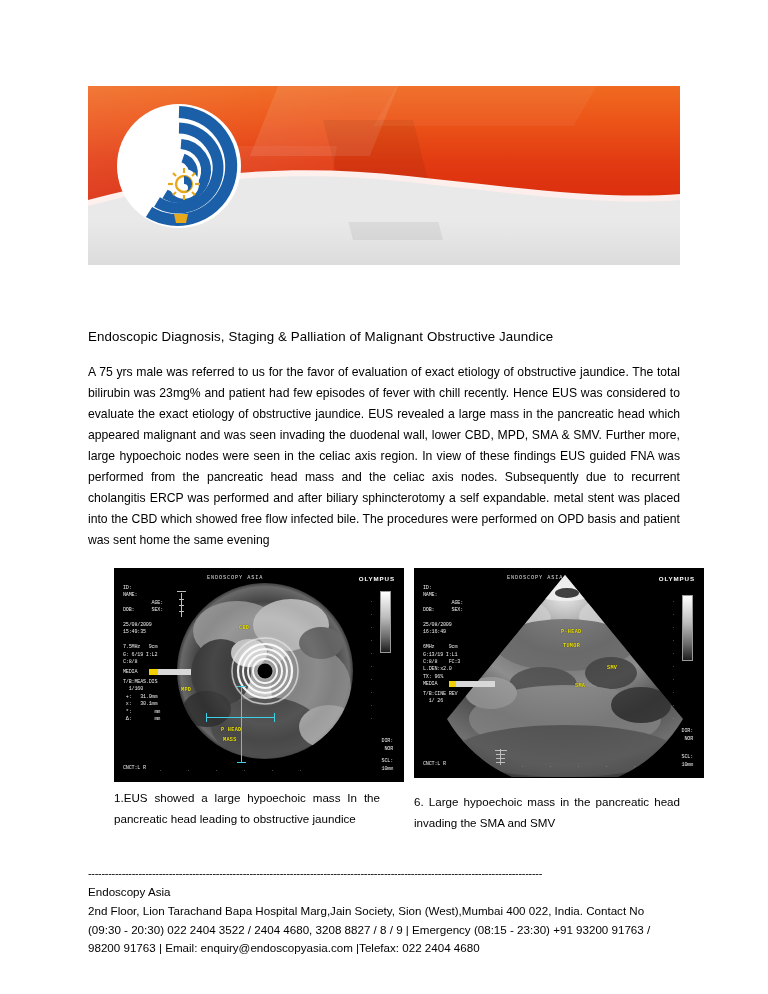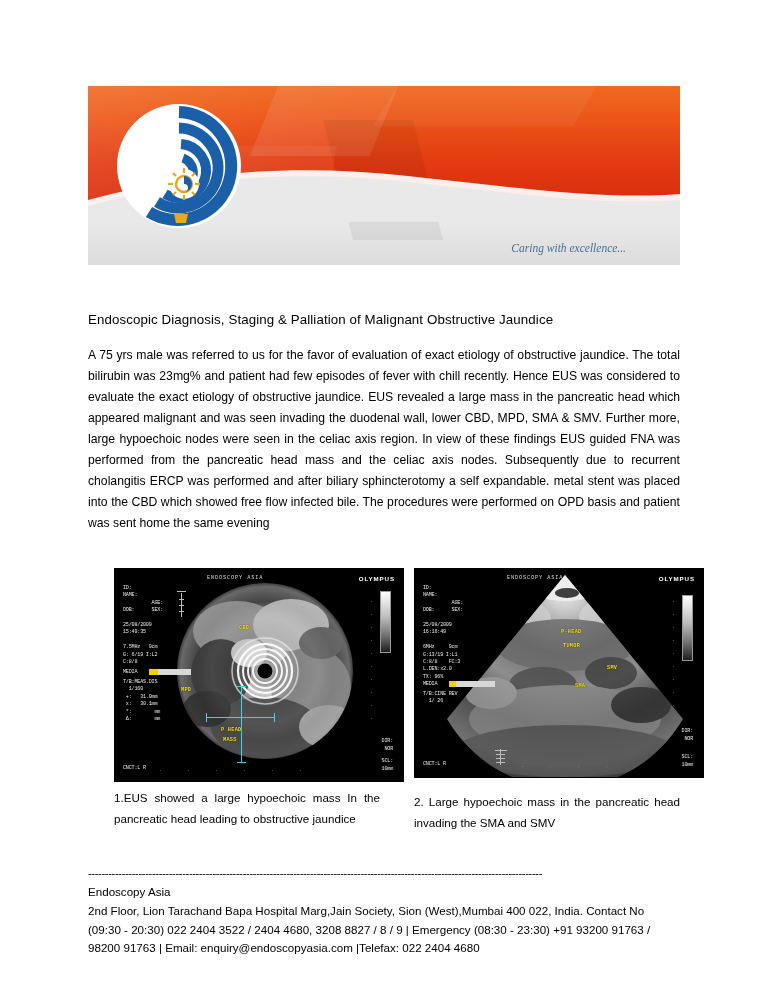--- a/index.html
+++ b/index.html
@@ -60,21 +60,21 @@
     color:#ffffff;
     font-size:35px;
     letter-spacing:0.4px;
     white-space:nowrap;
     text-shadow:0 1px 2px rgba(120,20,0,0.45);
   }
   .wordmark .sc { font-size:26px; }
   .wordmark .reg { font-size:13px; vertical-align:super; }
 
   
-  .doc { position:absolute; left:88px; top:311px; width:592px; }
+  .doc { position:absolute; left:88px; top:328px; width:592px; }
   h1.title {
     font-size:13.3px; font-weight:400; margin:0 0 17px 0;
     letter-spacing:0.1px; line-height:1.3; color:#000;
   }
   p.body-text {
     font-size:12.2px; line-height:1.72; margin:0;
     text-align:justify; color:#000;
   }
 
   
@@ -170,21 +170,20 @@
           <line x1="68" y1="104" x2="68" y2="99"></line>
         </g>
         <circle cx="68" cy="88" r="8" fill="none" stroke="#e8a81c" stroke-width="2.4"></circle>
         <path d="M68,80 A8,8 0 0,1 68,96 A4,4 0 0,0 68,88 Z" fill="#1b5fa8"></path>
         <path d="M58,118 L72,118 L70,127 L60,127 Z" fill="#e8a81c"></path>
       </svg>
     </div>
 
 
     <div class="tagline">
-      <span class="t1">Caring with excellence...</span>
     </div>
   </div>
 
   <div class="doc">
     <h1 class="title">Endoscopic Diagnosis, Staging &amp; Palliation of Malignant Obstructive Jaundice</h1>
     <p class="body-text">A 75 yrs male was referred to us for the favor of evaluation of exact etiology of obstructive jaundice. The total bilirubin was 23mg% and patient had few episodes of fever with chill recently. Hence EUS was considered to evaluate the exact etiology of obstructive jaundice. EUS revealed a large mass in the pancreatic head which appeared malignant and was seen invading the duodenal wall, lower CBD, MPD, SMA &amp; SMV. Further more, large hypoechoic nodes were seen in the celiac axis region. In view of these findings EUS guided FNA was performed from the pancreatic head mass and the celiac axis nodes. Subsequently due to recurrent cholangitis ERCP was performed and after biliary sphincterotomy a self expandable. metal stent was placed into the CBD which showed free flow infected bile. The procedures were performed on OPD basis and patient was sent home the same evening</p>
   </div>
 
   <div class="figures">
     <div class="fig-row">
@@ -378,25 +377,25 @@
             <div class="tick" style="left:81px; bottom:14px; width:9px; height:1px;"></div>
 
             <div class="ylabel" style="left:146px; top:60px;">P-HEAD</div>
             <div class="ylabel" style="left:148px; top:74px;">TUMOR</div>
             <div class="ylabel" style="left:192px; top:96px;">SMV</div>
             <div class="ylabel" style="left:160px; top:114px;">SMA</div>
 
             <div class="dotrow" style="left:106px; bottom:8px;">. . . . .</div>
           </div>
         </div>
-        <div class="cap r">2. Large hypoechoic mass in the pancreatic head invading the SMA and SMV</div>
+        <div class="cap r">6. Large hypoechoic mass in the pancreatic head invading the SMA and SMV</div>
       </div>
 
     </div>
   </div>
 
   <div class="footer">
     <div class="dashrule">---------------------------------------------------------------------------------------------------------------------------------------</div>
     <div class="f-name">Endoscopy Asia</div>
-    <div class="f-addr">2nd Floor, Lion Tarachand Bapa Hospital Marg,Jain Society, Sion (West),Mumbai 400 022, India. Contact No (09:30 - 20:30) 022 2404 3522 / 2404 4680, 3208 8827 / 8 / 9 | Emergency (08:30 - 23:30) +91 93200 91763 / 98200 91763 | Email: enquiry@endoscopyasia.com |Telefax: 022 2404 4680</div>
+    <div class="f-addr">2nd Floor, Lion Tarachand Bapa Hospital Marg,Jain Society, Sion (West),Mumbai 400 022, India. Contact No (09:30 - 20:30) 022 2404 3522 / 2404 4680, 3208 8827 / 8 / 9 | Emergency (08:15 - 23:30) +91 93200 91763 / 98200 91763 | Email: enquiry@endoscopyasia.com |Telefax: 022 2404 4680</div>
   </div>
 
 </div>
 
 </body></html>

